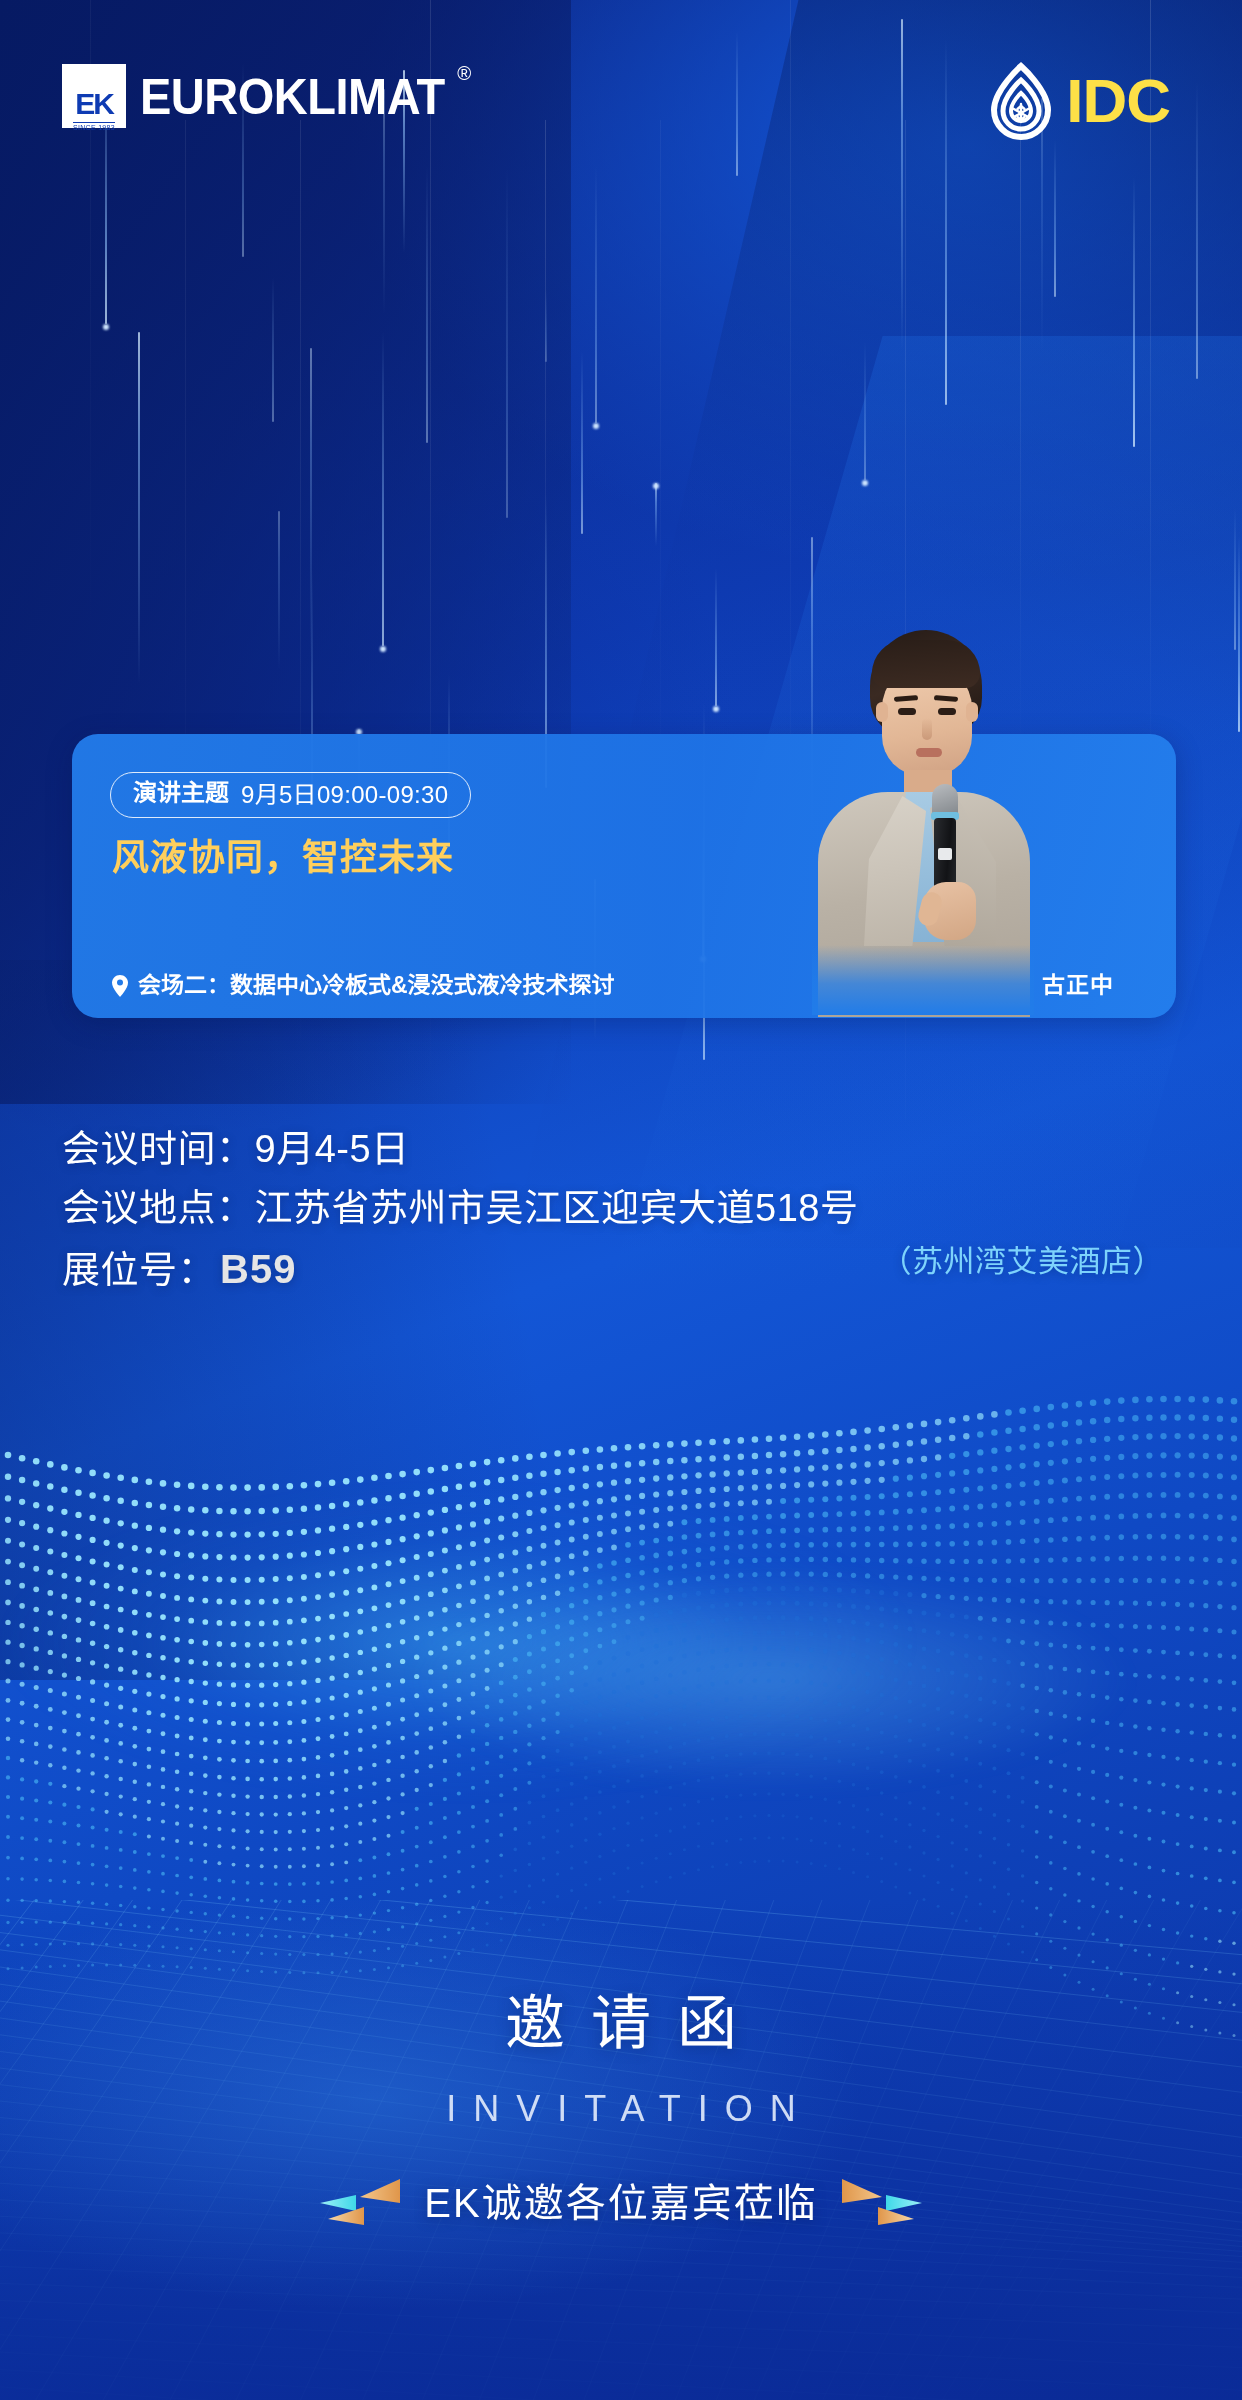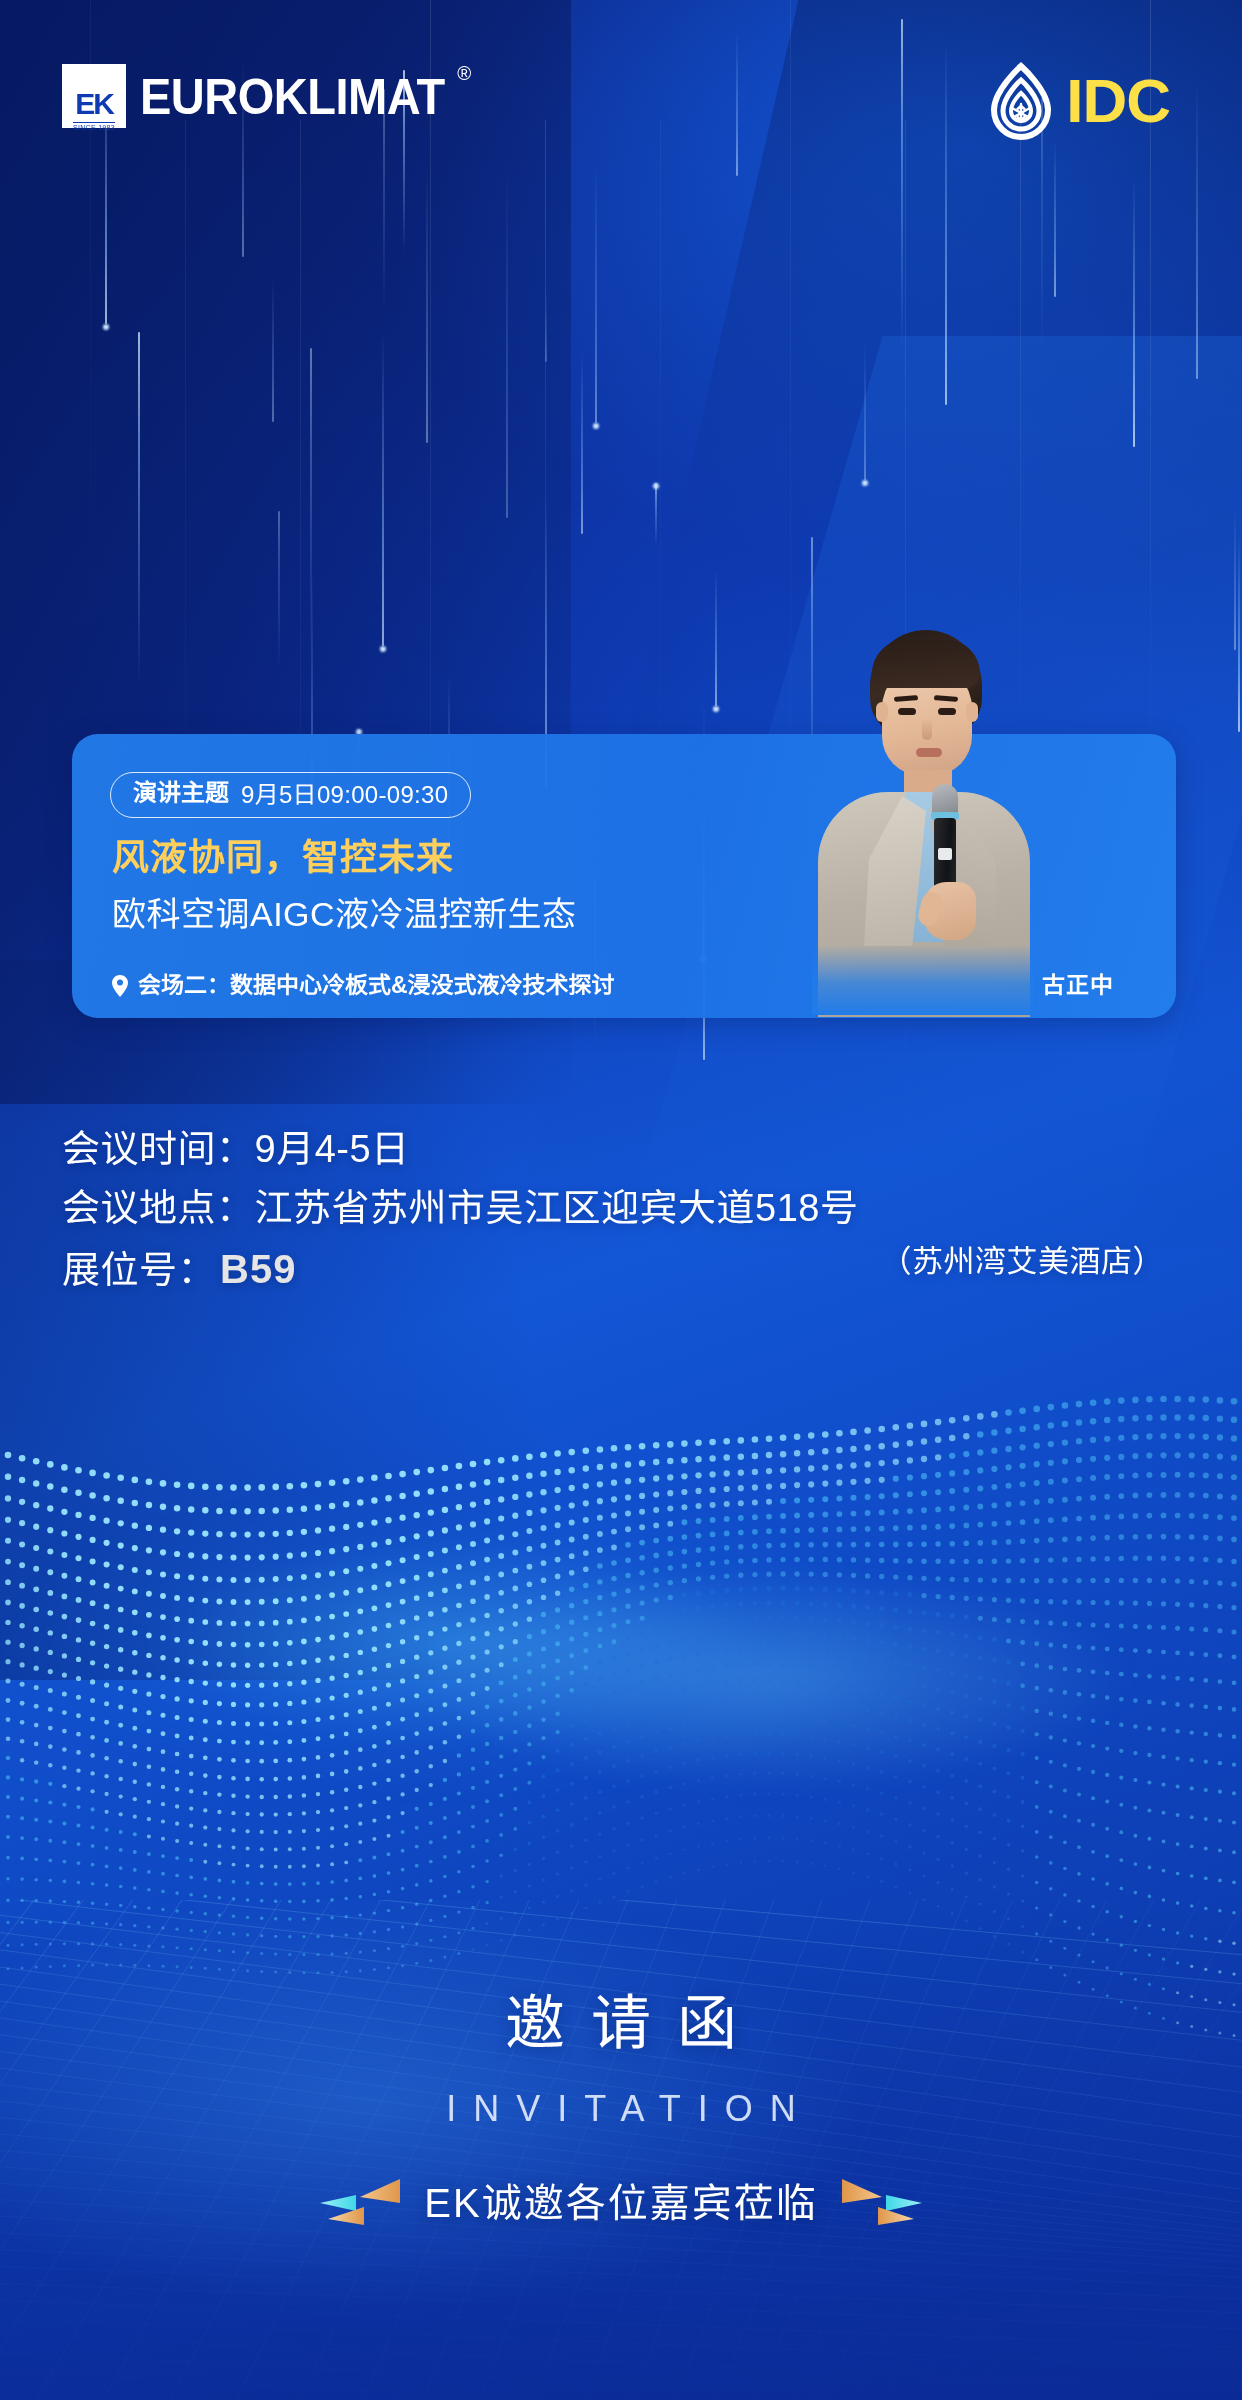--- a/index.html
+++ b/index.html
@@ -284,21 +284,21 @@
   .meta-row {
     font-size:38px; color:#ffffff; line-height:1.55; letter-spacing:.5px;
     text-shadow:0 2px 8px rgba(0,25,80,.35);
   }
   .meta-row.booth { display:flex; align-items:baseline; gap:4px; }
   .booth-value {
     font-size:40px; font-weight:bold; color:#e5e5e5; letter-spacing:1px;
   }
   .meta-paren {
     position:absolute; right:18px; top:116px;
-    font-size:31px; color:#ffffff; letter-spacing:.5px;
+    font-size:31px; color:#7dd3fc; letter-spacing:.5px;
     text-shadow:0 2px 8px rgba(0,25,80,.35);
   }
 
   
   .footer { position:absolute; left:0; top:1985px; width:100%; text-align:center; z-index:3; }
   .inv-cn {
     font-size:60px; color:#ffffff; letter-spacing:26px;
     font-weight:normal; text-indent:26px; line-height:1.3;
     text-shadow:0 2px 14px rgba(0,30,100,.45);
   }
@@ -2819,21 +2819,20 @@
   </div>
 
   <div class="info-card">
 
     <div class="pill">
       <span class="pill-label">演讲主题</span>
       <span class="pill-time">9月5日09:00-09:30</span>
     </div>
 
     <div class="card-title">风液协同，智控未来</div>
-    <div class="card-sub">欧科空调AIGC液冷温控新生态</div>
 
     <div class="card-venue">
       <span class="pin-icon">
         <svg width="16" height="22" viewBox="0 0 16 22">
           <path d="M8 0 C3.6 0 0 3.5 0 7.8 C0 13.6 8 22 8 22 C8 22 16 13.6 16 7.8 C16 3.5 12.4 0 8 0 Z" fill="#ffffff"></path>
           <circle cx="8" cy="7.6" r="3" fill="#227ae8"></circle>
         </svg>
       </span>
       <span>会场二：数据中心冷板式&amp;浸没式液冷技术探讨</span>
     </div>

